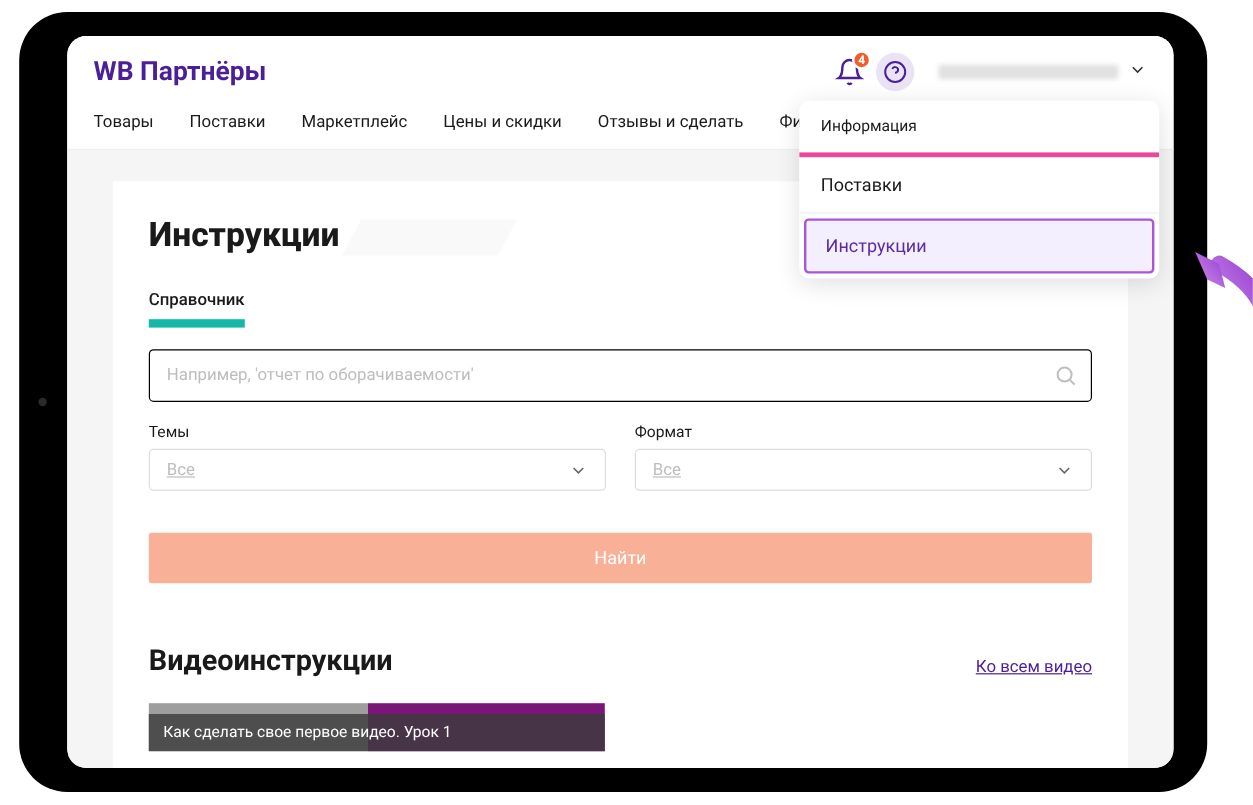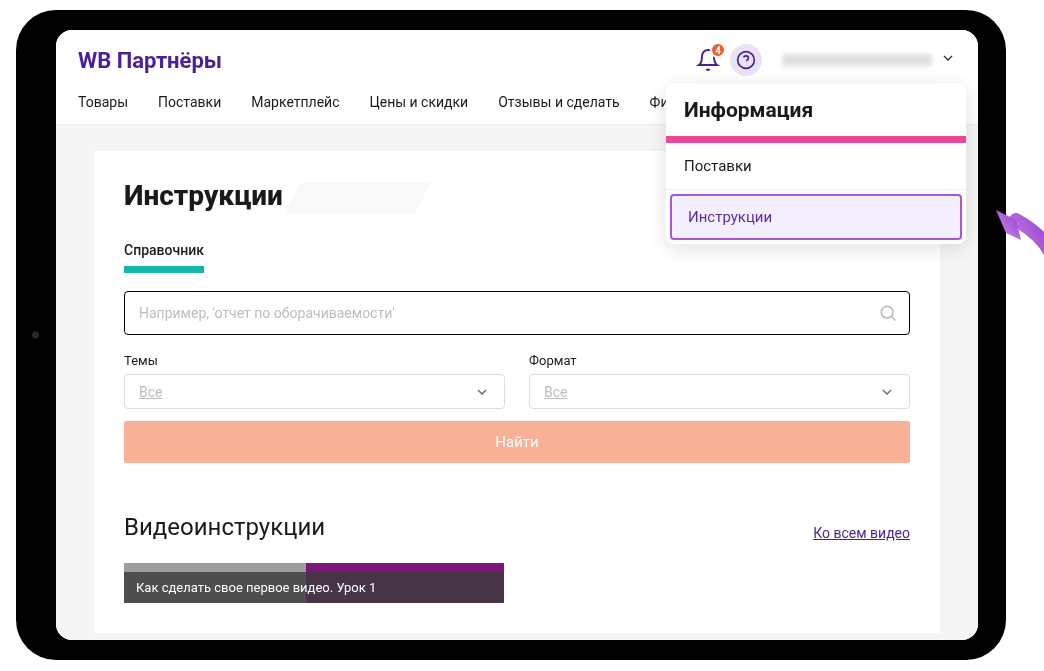--- a/index.html
+++ b/index.html
@@ -64,22 +64,22 @@
     top:40px; right:-10px;
     width:300px;
     background:#fff;
     border-radius:8px;
     box-shadow:0 4px 20px rgba(0,0,0,0.12);
     overflow:hidden;
     z-index:20;
   }
   .dd-header {
     padding:14px 18px;
-    font-weight:700; font-size:21px; color:#1a1a1a;
-    border-bottom:7px solid #ec4899;
+    font-weight:400; font-size:13px; color:#1a1a1a;
+    border-bottom:4px solid #ec4899;
   }
   .dd-item {
     padding:14px 18px;
     font-size:15px; color:#1a1a1a;
     border-bottom:1px solid #eee;
     cursor:pointer;
   }
   .dd-item:last-child { border-bottom:none; }
   .dd-item.active {
     background:#f4efff;
@@ -140,21 +140,21 @@
     border:1px solid #000000; border-radius:4px;
     padding:0 44px 0 14px;
     font-size:14px; color:#333;
   }
   .search-input::placeholder { color:#bdbdbd; }
   .search-icon {
     position:absolute; right:12px; top:50%; transform:translateY(-50%);
     width:20px; height:20px; stroke:#bdbdbd; fill:none; stroke-width:2;
   }
 
-  .filters { display:flex; gap:24px; margin-bottom:12px; }
+  .filters { display:flex; gap:24px; margin-bottom:35px; }
   .filter { flex:1; }
   .filter-label { font-size:13px; color:#1a1a1a; margin-bottom:6px; display:block;}
   .select {
     width:100%; height:35px;
     border:1px solid #ddd; border-radius:4px;
     padding:0 14px;
     display:flex; align-items:center; justify-content:space-between;
     font-size:14px; color:#bdbdbd; cursor:pointer;
     background:#fff;
     text-decoration:underline;
@@ -162,21 +162,21 @@
   .select svg { width:16px; height:16px; stroke:#666; fill:none; stroke-width:2;}
 
   .find-btn {
     width:100%; height:42px;
     background:#f8b097; color:#fff;
     border:none; border-radius:2px;
     font-size:15px; cursor:pointer;
   }
 
   .video-section { margin-top:50px; display:flex; align-items:flex-end; justify-content:space-between;}
-  .video-section h2 { font-size:24px; font-weight:400; color:#1a1a1a;}
+  .video-section h2 { font-size:24px; font-weight:700; color:#1a1a1a;}
   .all-videos { color:#4b1f97; font-size:14px; text-decoration:underline; cursor:pointer;}
 
   .video-card {
     margin-top:22px;
     width:380px; height:40px;
     background: linear-gradient(to right, #9e9e9e 0%, #9e9e9e 48%, #7b1679 48%, #7b1679 100%);
     position:relative;
     display:flex; align-items:flex-end;
   }
   .video-card .overlay {

